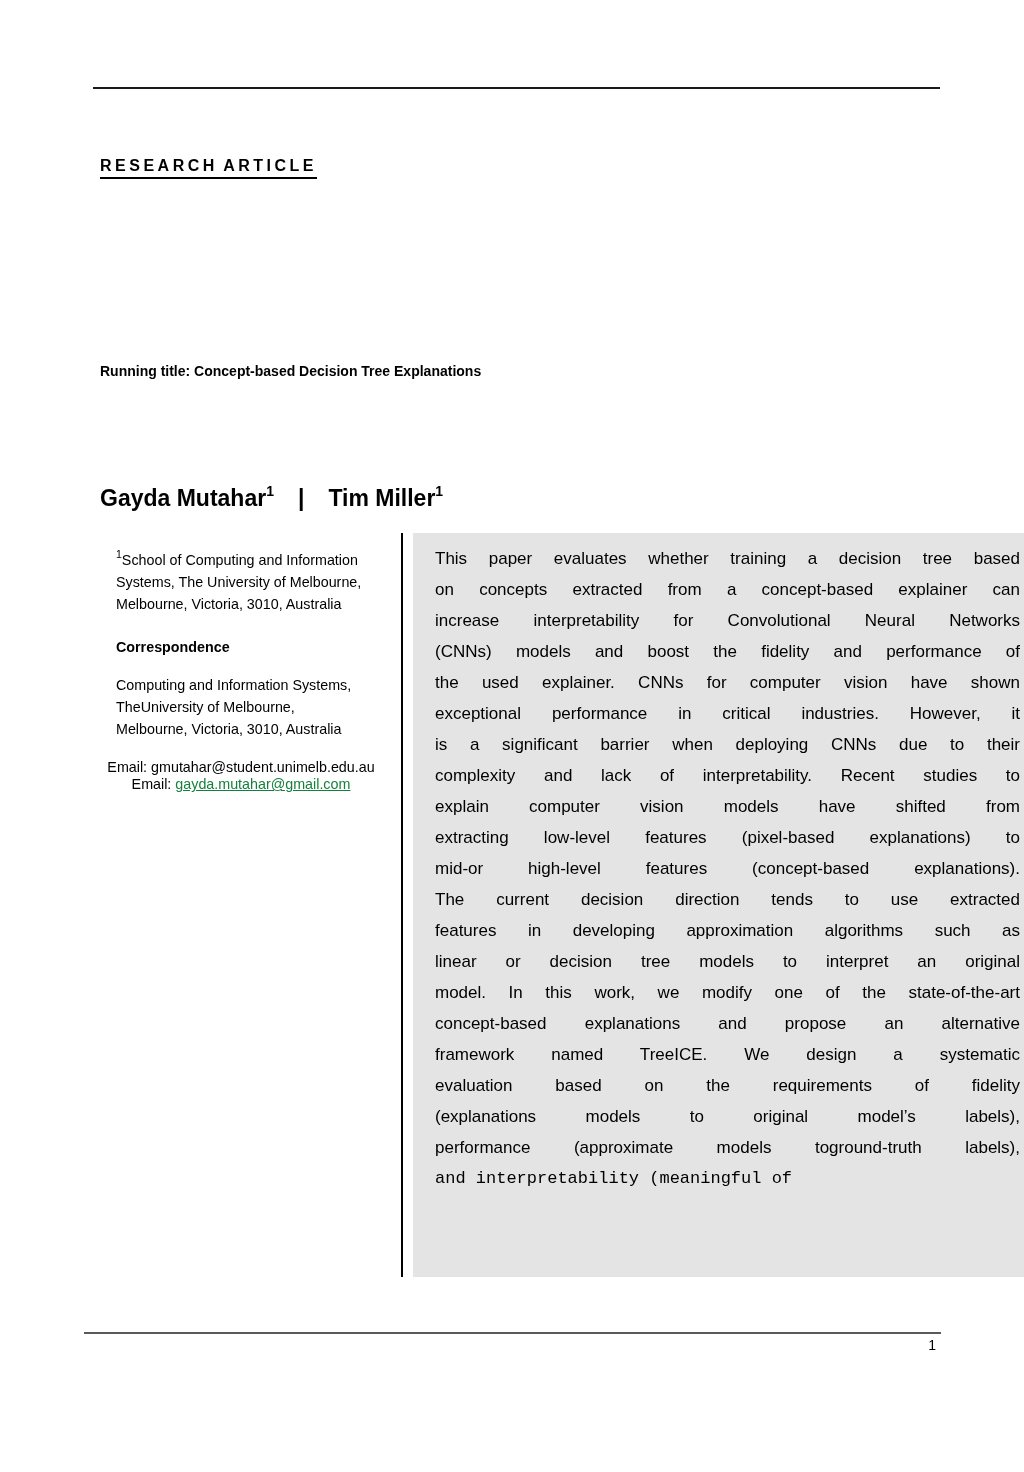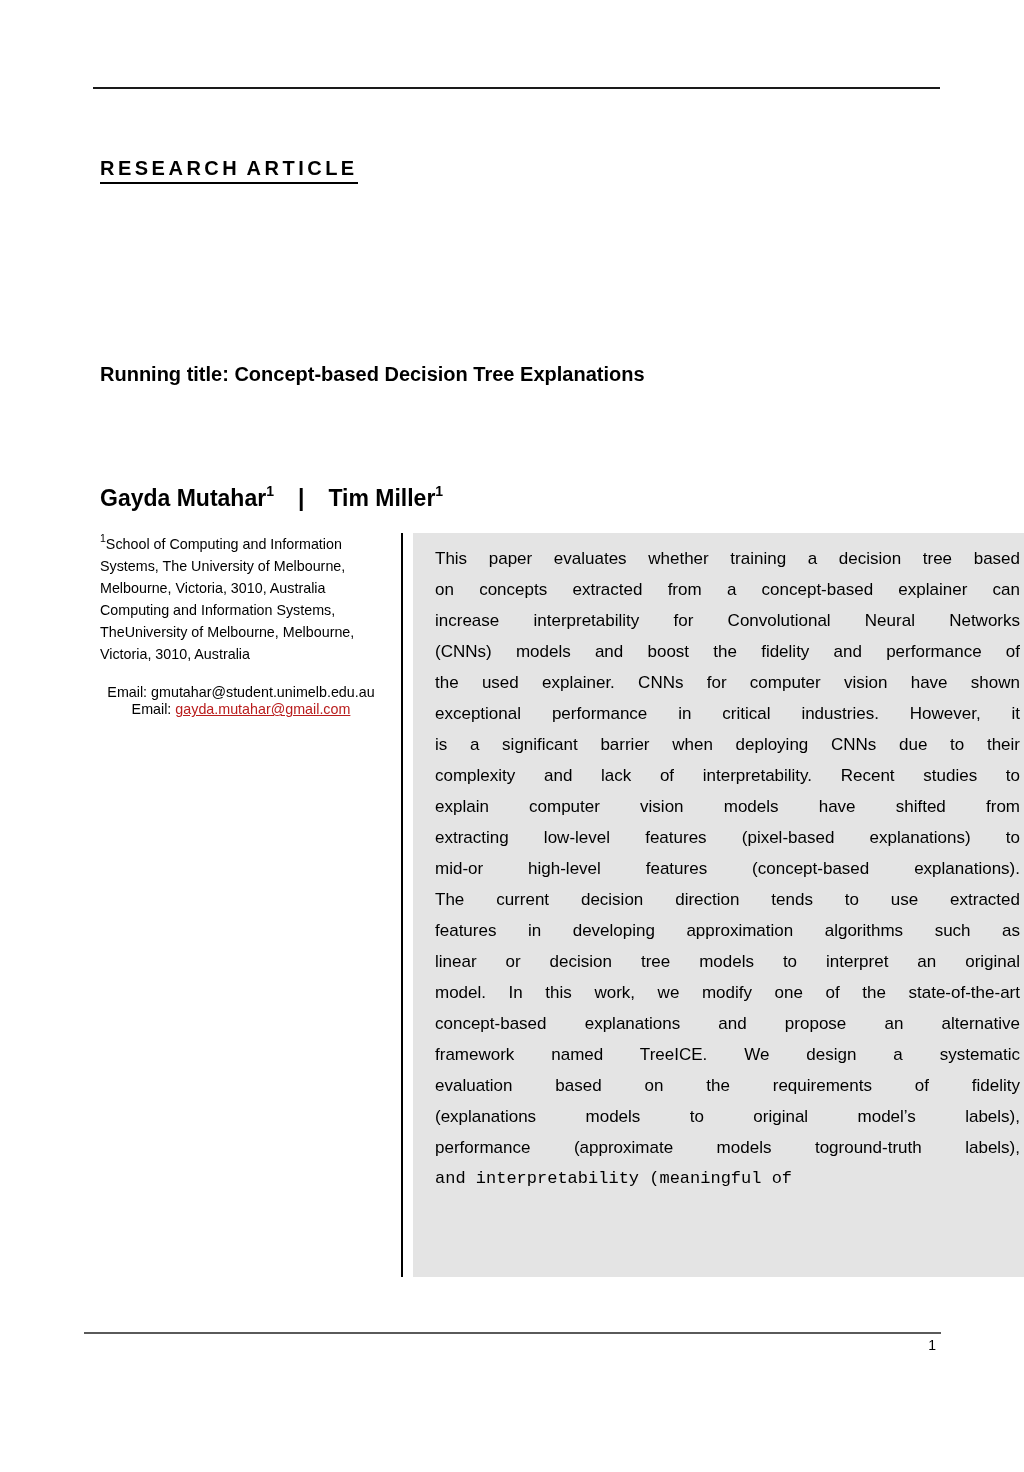--- a/index.html
+++ b/index.html
@@ -14,21 +14,21 @@
   }
   .top-rule {
     position: absolute;
     left: 93px; top: 87px;
     width: 847px; height: 2px;
     background: #1a1a1a;
   }
   .article-type {
     position: absolute;
     left: 100px; top: 157px;
-    font-size: 20px;
+    font-size: 16px;
     font-weight: bold;
     letter-spacing: 3.5px;
     word-spacing: -2px;
     display: inline-block;
     border-bottom: 2px solid #000;
     padding-bottom: 2px;
   }
   .paper-title {
     position: absolute;
     left: 100px; top: 218px;
@@ -40,21 +40,21 @@
   .paper-title > div {
     text-align: justify;
     text-align-last: justify;
   }
   .paper-title > div:last-child {
     text-align-last: left;
   }
   .running-title {
     position: absolute;
     left: 100px; top: 363px;
-    font-size: 20px;
+    font-size: 14px;
     font-weight: bold;
   }
   .authors {
     position: absolute;
     left: 100px; top: 444px;
     font-size: 23px;
     font-weight: bold;
     margin-top: 40px;
   }
   .authors sup {
@@ -66,21 +66,21 @@
     display: inline-block;
     margin: 0 24px;
   }
   .sidebar {
     position: absolute;
     left: 100px; top: 528px;
     width: 282px;
     font-size: 14.3px;
     line-height: 22px;
   }
-  .sidebar p { margin: 0; }
+  .sidebar p { margin: 16px; }
   .affiliation sup {
     font-size: 10.5px;
     position: relative;
     top: -1px;
   }
   .correspondence-heading {
     margin-top: 21px !important;
     font-weight: bold;
   }
   .emails {
@@ -144,30 +144,31 @@
 
   <div class="running-title">Running title: Concept-based Decision Tree Explanations</div>
 
   <div class="authors">
     <span>Gayda Mutahar</span><sup>1</sup><span class="author-separator">|</span><span>Tim Miller</span><sup>1</sup>
   </div>
 
   <div class="sidebar">
     <p class="affiliation"><sup>1</sup><span>School of Computing and Information Systems, The University of Melbourne, Melbourne, Victoria, 3010, Australia</span></p>
 
+    <p class="correspondence-heading">Correspondence</p>
     <p>Computing and Information Systems, TheUniversity of Melbourne, Melbourne, Victoria, 3010, Australia</p>
 
     <div class="emails">
       <div class="email-row">
         <span>Email:</span>
         <span>gmutahar@student.unimelb.edu.au</span>
       </div>
       <div class="email-row">
         <span>Email:</span>
-        <a class="email-link" style="color: #b91c1c;">gayda.mutahar@gmail.com</a>
+        <a class="email-link" style="color: #15803d;">gayda.mutahar@gmail.com</a>
       </div>
     </div>
   </div>
 
   <div class="divider-line"></div>
 
   <div class="abstract-box" style="background: rgb(228, 228, 228);">
       <div>This paper evaluates whether training a decision tree based</div>
       <div>on concepts extracted from a concept-based explainer can</div>
       <div>increase interpretability for Convolutional Neural Networks</div>

